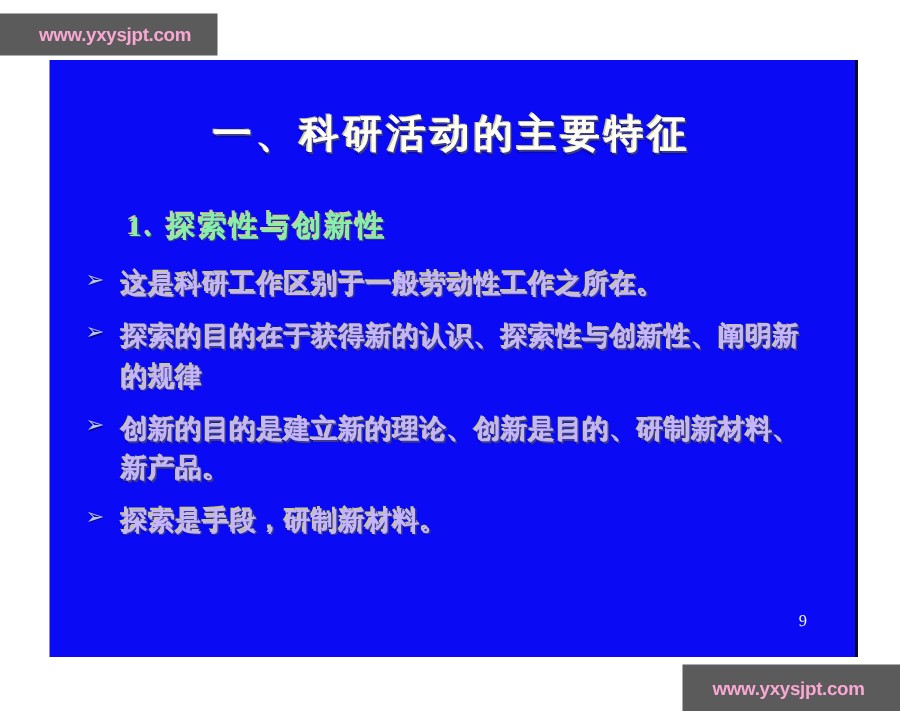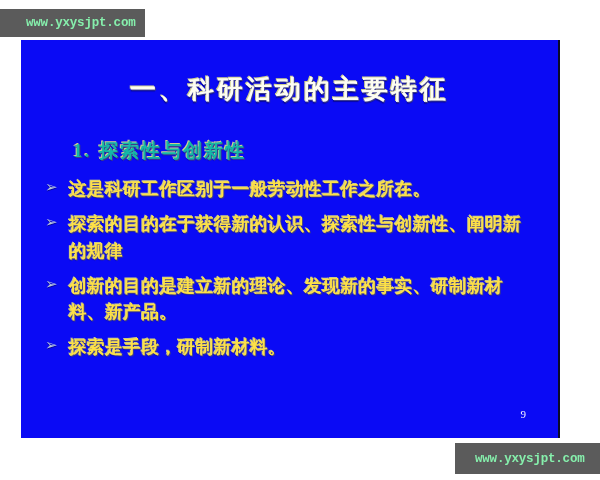--- a/index.html
+++ b/index.html
@@ -12,22 +12,22 @@
     background: #ffffff;
     font-family: "Liberation Serif", serif;
     overflow: hidden;
     position: relative;
   }
 
   
   .watermark {
     position: absolute;
     background: #5b5b5b;
-    color: #86efac;
-    font-family: Liberation Mono, monospace;
+    color: #f9a8d4;
+    font-family: Liberation Sans, sans-serif;
     font-size: 12.5px;
     font-weight: bold;
     letter-spacing: -0.2px;
     display: flex;
     align-items: center;
     z-index: 30;
   }
   .watermark-top {
     left: 0;
     top: 9px;
@@ -41,21 +41,21 @@
     top: 443px;
     width: 145px;
     height: 31px;
     padding-left: 20px;
     box-sizing: border-box;
   }
 
   
   .slide {
     position: absolute;
-    left: 21px;
+    left: 33px;
     top: 40px;
     width: 537px;
     height: 398px;
     background: #0a0af5;
     box-shadow: 2px 0 0 0 #0a0a2a;
     overflow: hidden;
   }
 
   .slide-title {
     position: absolute;
@@ -70,21 +70,21 @@
     text-shadow: 1px 1px 0 #3c3c8c, -1px -1px 0 #cfcf90, 0 2px 1px rgba(0,0,0,0.35);
     white-space: nowrap;
   }
 
   .slide-subtitle {
     position: absolute;
     left: 52px;
     top: 98px;
     font-size: 19px;
     font-weight: bold;
-    color: #14b8a6;
+    color: #86efac;
     letter-spacing: 2px;
     text-shadow: 1px 1px 0 #3c3c8c, -1px -1px 0 #cfcf90, 0 1px 1px rgba(0,0,0,0.3);
   }
   .subtitle-num {
     font-family: "Liberation Serif", serif;
     margin-right: 8px;
   }
 
   .bullets {
     position: absolute;
@@ -104,21 +104,21 @@
     font-size: 15px;
     line-height: 1;
     color: #b9c6dd;
     text-shadow: 0 1px 0 rgba(0,0,0,0.4);
   }
   .bullet-text {
     flex: 1 1 auto;
     font-size: 17.5px;
     font-weight: bold;
     line-height: 1.5;
-    color: #fde047;
+    color: #c4b5fd;
     letter-spacing: 0.6px;
     text-shadow: 1px 1px 0 #3c3c8c, -1px -1px 0 #c9c98c, 0 1px 1px rgba(0,0,0,0.3);
   }
 
   .page-number {
     position: absolute;
     right: 32px;
     bottom: 18px;
     font-family: "Liberation Serif", serif;
     font-size: 11px;
@@ -148,21 +148,21 @@
       <span class="bullet-text">这是科研工作区别于一般劳动性工作之所在。</span>
     </div>
 
     <div class="bullet">
       <span class="bullet-marker">➢</span>
       <span class="bullet-text">探索的目的在于获得新的认识、探索性与创新性、阐明新的规律</span>
     </div>
 
     <div class="bullet">
       <span class="bullet-marker">➢</span>
-      <span class="bullet-text">创新的目的是建立新的理论、发现新的事实、研制新材料、新产品。</span>
+      <span class="bullet-text">创新的目的是建立新的理论、创新是目的、研制新材料、新产品。</span>
     </div>
 
     <div class="bullet">
       <span class="bullet-marker">➢</span>
       <span class="bullet-text">探索是手段，研制新材料。</span>
     </div>
 
   </div>
 
   <div class="page-number">9</div>

